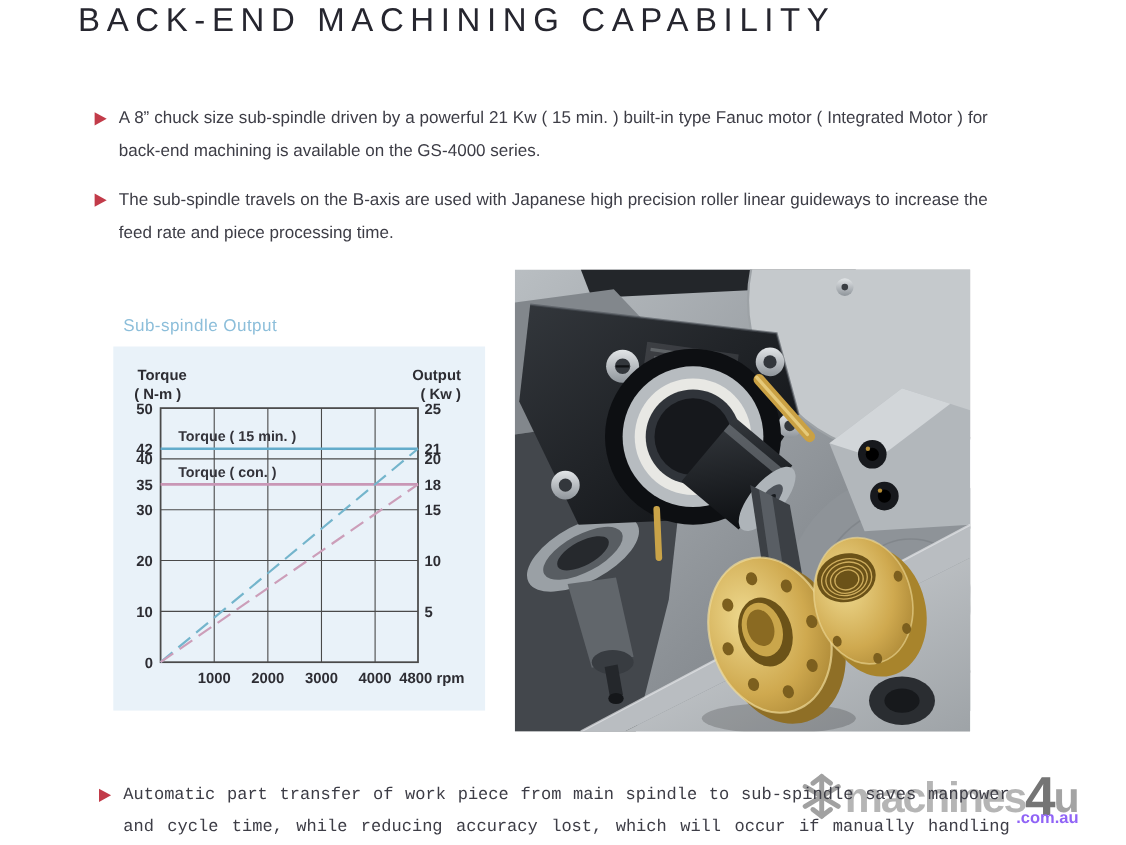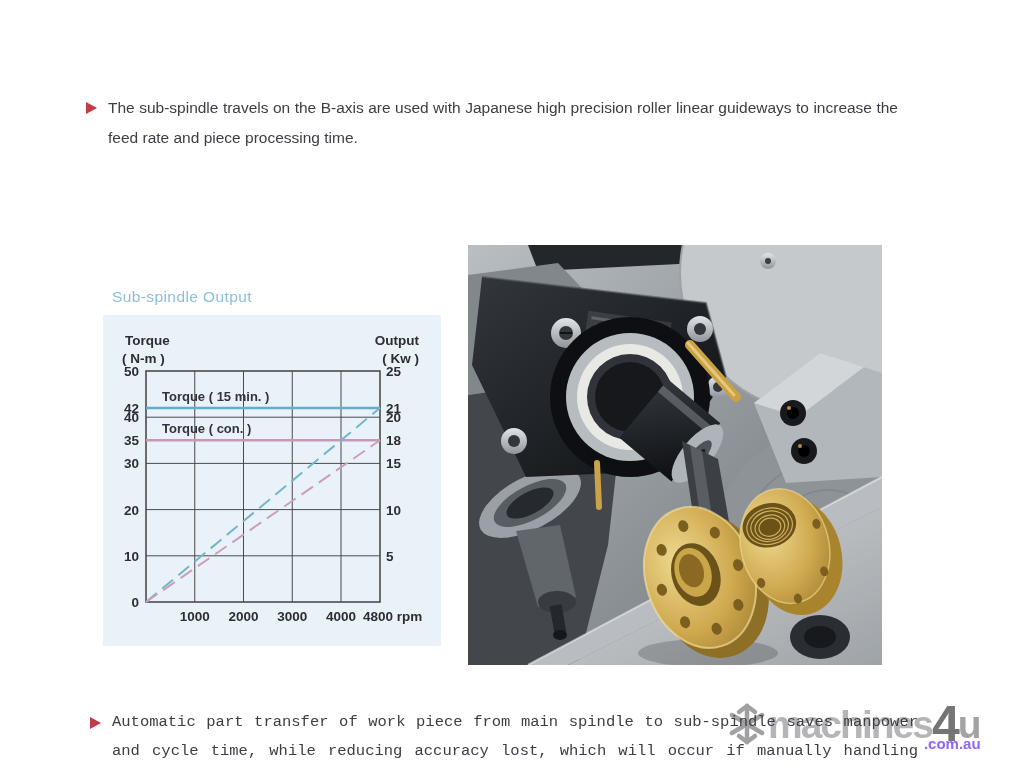--- a/index.html
+++ b/index.html
@@ -50,22 +50,27 @@
         <line x1="18" y1="5" x2="18" y2="41"></line>
         <line x1="3" y1="14" x2="33" y2="32"></line>
         <line x1="3" y1="32" x2="33" y2="14"></line>
         <path d="M10,11 L18,5 L26,11"></path>
         <path d="M10,35 L18,41 L26,35"></path>
       </g>
     </svg>
     <span class="wm-text"><span class="wm-brand">machines</span><span class="wm-four">4</span><span class="wm-u">u</span><span class="wm-domain">.com.au</span></span>
   </div>
 
+  <div class="page-title">BACK-END MACHINING CAPABILITY</div>
 
   <div class="bullets">
+    <div class="bullet-item">
+      <span class="tri"></span>
+      <span class="bullet-text">A 8” chuck size sub-spindle driven by a powerful 21 Kw ( 15 min. ) built-in type Fanuc motor ( Integrated Motor ) for back-end machining is available on the GS-4000 series.</span>
+    </div>
     <div class="bullet-item">
       <span class="tri"></span>
       <span class="bullet-text">The sub-spindle travels on the B-axis are used with Japanese high precision roller linear guideways to increase the feed rate and piece processing time.</span>
     </div>
   </div>
 
   <div class="chart-section">
     <div class="chart-title">Sub-spindle Output</div>
     <div class="chart-panel">
       <svg id="chart-svg" width="338" height="331">

